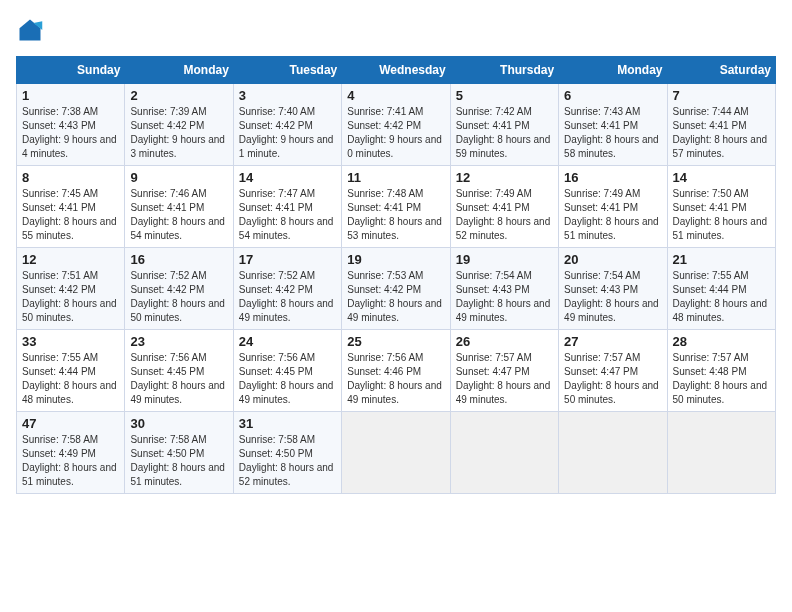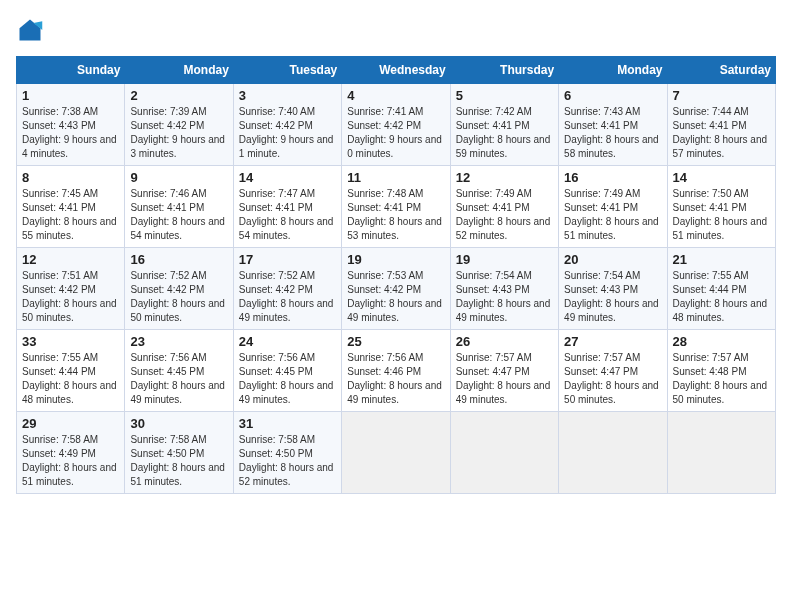--- a/index.html
+++ b/index.html
@@ -347,21 +347,21 @@
         <span class="day-num">28</span>
         <div class="day-info">
           Sunrise: 7:57 AM<br>
           Sunset: 4:48 PM<br>
           Daylight: 8 hours and 50 minutes.
         </div>
       </td>
       </tr>
       <tr>
         <td>
-        <span class="day-num">29</span>
+        <span class="day-num">47</span>
         <div class="day-info">
           Sunrise: 7:58 AM<br>
           Sunset: 4:49 PM<br>
           Daylight: 8 hours and 51 minutes.
         </div>
       </td>
         <td>
         <span class="day-num">30</span>
         <div class="day-info">
           Sunrise: 7:58 AM<br>

